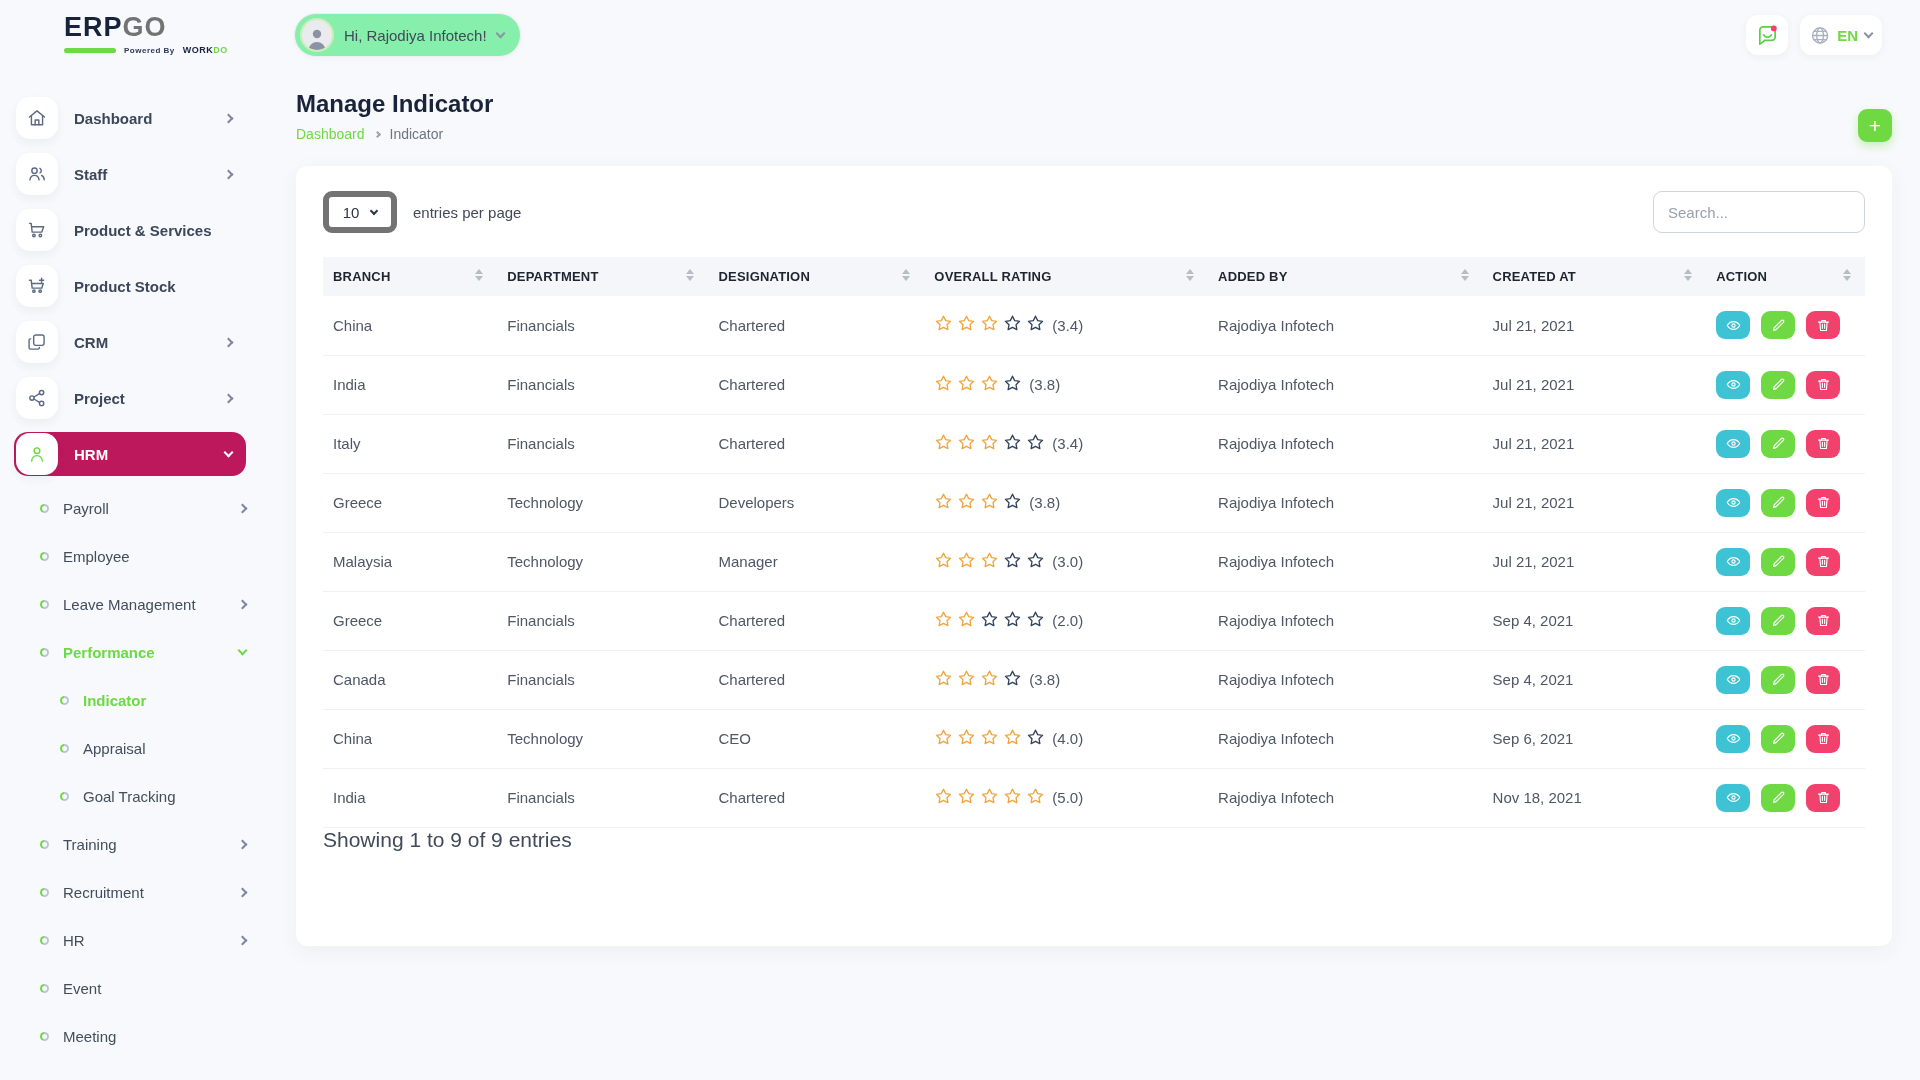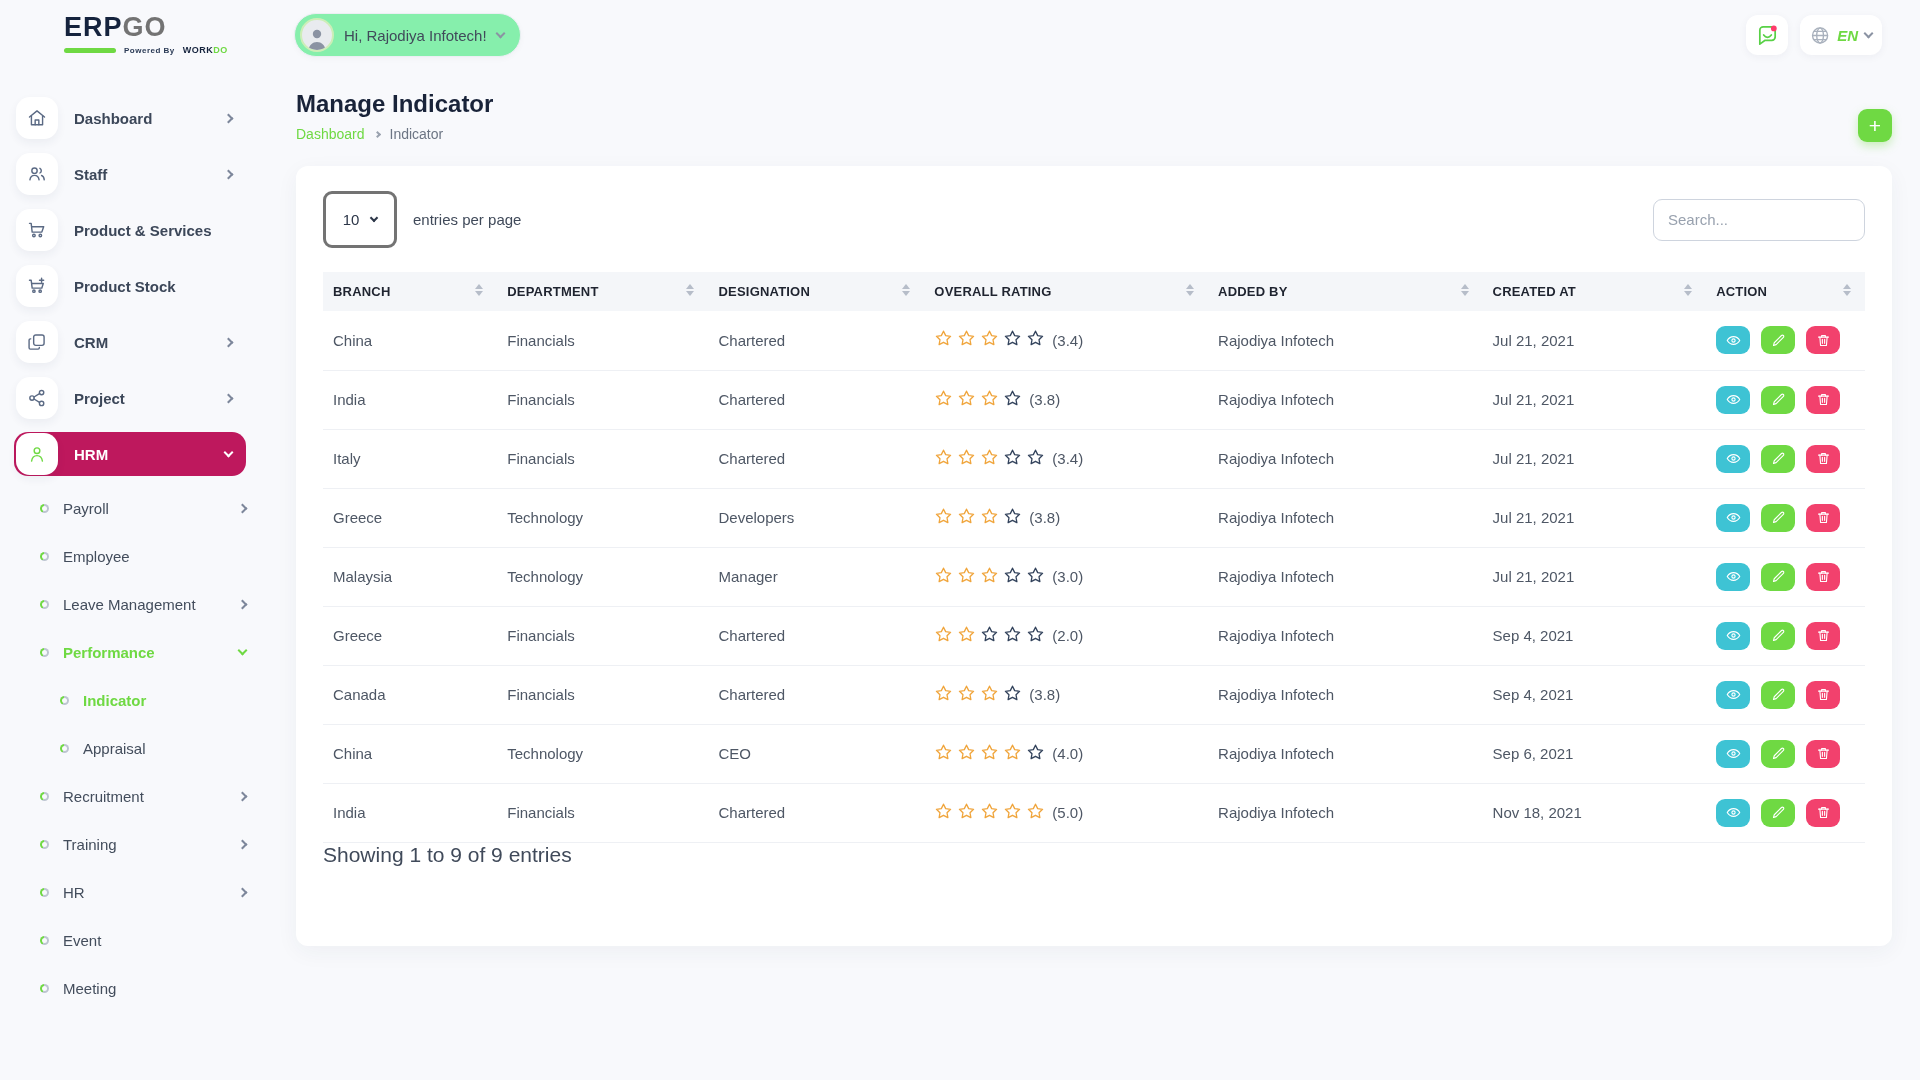--- a/index.html
+++ b/index.html
@@ -17,21 +17,21 @@
   .logo-pw { font-size:8px; font-weight:700; color:#2a3a55; letter-spacing:.5px;text-align:right; }
   .logo-wd { font-size:9px; font-weight:800; color:#15233d; letter-spacing:.5px; }
   .logo-wd b { color:#6fd943; }
 
   .user-chip { position:absolute; left:294px; top:13px; height:44px; background:#86efac; border:1px solid #eceff4; border-radius:22px; display:flex; align-items:center; gap:10px; padding:0 16px 0 5px; cursor:pointer; box-shadow:0 2px 6px rgba(30,45,70,.03); }
   .avatar { width:34px; height:34px; border-radius:50%; background:#e9ebef; border:2px solid #cdeeb8; display:flex; align-items:flex-end; justify-content:center; overflow:hidden; }
   .avatar svg { width:24px; height:24px; fill:#8b93a3; }
   .user-chip .name { font-size:15px; color:#404a5a; }
 
   .top-right { position:absolute; right:38px; top:15px; display:flex; gap:12px; align-items:center; }
-  .icon-btn { background:#fff; border-radius:12px; height:40px; display:flex; align-items:center; justify-content:center; cursor:pointer; box-shadow:0 2px 8px rgba(30,45,70,.05);font-style:italic; }
+  .icon-btn { background:#fff; border-radius:12px; height:40px; display:flex; align-items:center; justify-content:center; cursor:pointer; box-shadow:0 2px 8px rgba(30,45,70,.05); }
   .chat-btn { width:42px; position:relative; }
   .lang-btn { width:82px; gap:7px; padding:0 10px; }
   .lang-code { color:#6fd943; font-weight:700; font-size:15px; }
 
   
   .sidebar { position:absolute; top:70px; left:0; width:262px; bottom:0; padding:26px 16px 10px 14px; }
   .nav-item { height:44px; margin-bottom:12px; display:flex; align-items:center; gap:16px; padding:0 14px 0 2px; border-radius:14px; cursor:pointer; }
   .icon-box { width:42px; height:42px; border-radius:14px; background:#fff; box-shadow:0 4px 10px rgba(35,51,80,.06); display:flex; align-items:center; justify-content:center; flex-shrink:0; }
   .icon-box svg { width:20px; height:20px; stroke:#5b6a84; fill:none; stroke-width:1.7; stroke-linecap:round; stroke-linejoin:round; }
   .nav-item .nav-label { font-size:15px; font-weight:700; color:#3c4759; flex:1; }
@@ -57,21 +57,21 @@
   .page-title { font-size:24px; font-weight:700; color:#192339; }
   .breadcrumb { display:flex; align-items:center; gap:10px; margin-top:8px; font-size:14px; }
   .breadcrumb .bc-home { color:#6fd943; cursor:pointer; }
   .breadcrumb .chev { width:5px; height:5px; border-color:#9aa2af; }
   .breadcrumb .bc-current { color:#6c7584; }
   .add-btn { align-self:flex-end; width:34px; height:33px; border-radius:9px; background:#6fd943; color:#fff; font-size:21px; font-weight:400; display:flex; align-items:center; justify-content:center; cursor:pointer; box-shadow:0 4px 10px rgba(111,217,67,.35); }
 
   .card { margin-top:24px; background:#fff; border-radius:12px; box-shadow:0 6px 22px rgba(40,55,80,.05); padding:25px 27px 30px; min-height:780px; }
   .controls { display:flex; justify-content:space-between; align-items:center; }
   .entries-group { display:flex; align-items:center; gap:16px; }
-  .entries-select { width:74px; height:57px; border:3px solid #737373; border-radius:9px; display:flex; align-items:center; justify-content:center; gap:12px; font-size:15px; color:#2c3648; cursor:pointer; }
+  .entries-select { width:74px; height:42px; border:6px solid #737373; border-radius:9px; display:flex; align-items:center; justify-content:center; gap:12px; font-size:15px; color:#2c3648; cursor:pointer; }
   .entries-select .chev { width:6px; height:6px; border-color:#2c3648; margin-top:-3px; }
   .entries-label { font-size:15px; color:#404a5a; }
   .search-input { width:212px; height:42px; border:1px solid #ced4de; border-radius:9px; padding:0 14px; font-size:15px; color:#404a5a; background:#fff; font-family:inherit; outline:none; }
   .search-input::placeholder { color:#98a1ae; }
 
   table { width:100%; border-collapse:collapse; margin-top:24px; table-layout:fixed; }
   thead th { background:#f4f6f9; font-size:13px; font-weight:700; color:#1f2430; text-align:left; padding:12px 10px; letter-spacing:.2px; cursor:pointer; }
   .th-inner { display:flex; justify-content:space-between; }
   .sort { display:inline-flex; flex-direction:column; gap:2px; margin-right:4px; }
   .sort i { display:block; width:0; height:0; border-left:4px solid transparent; border-right:4px solid transparent; }
@@ -232,28 +232,32 @@
       <span class="chev down"></span>
     </div>
     <div class="sub-item depth2 selected">
       <span class="bullet"></span>
       <span class="sub-label">Indicator</span>
     </div>
     <div class="sub-item depth2">
       <span class="bullet"></span>
       <span class="sub-label">Appraisal</span>
     </div>
+    <div class="sub-item depth2">
+      <span class="bullet"></span>
+      <span class="sub-label">Goal Tracking</span>
+    </div>
     <div class="sub-item">
       <span class="bullet"></span>
+      <span class="sub-label">Training</span>
+      <span class="chev right"></span>
+    </div>
+    <div class="sub-item">
+      <span class="bullet"></span>
       <span class="sub-label">Recruitment</span>
-      <span class="chev right"></span>
-    </div>
-    <div class="sub-item">
-      <span class="bullet"></span>
-      <span class="sub-label">Training</span>
       <span class="chev right"></span>
     </div>
     <div class="sub-item">
       <span class="bullet"></span>
       <span class="sub-label">HR</span>
       <span class="chev right"></span>
     </div>
     <div class="sub-item">
       <span class="bullet"></span>
       <span class="sub-label">Event</span>

